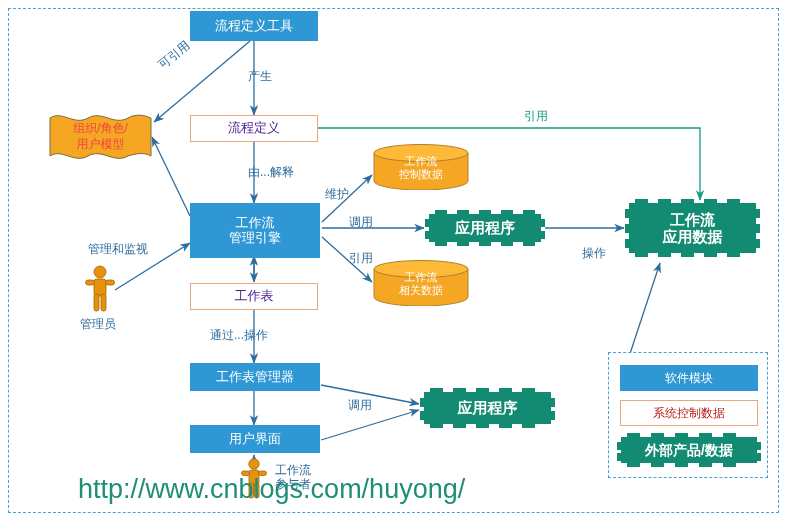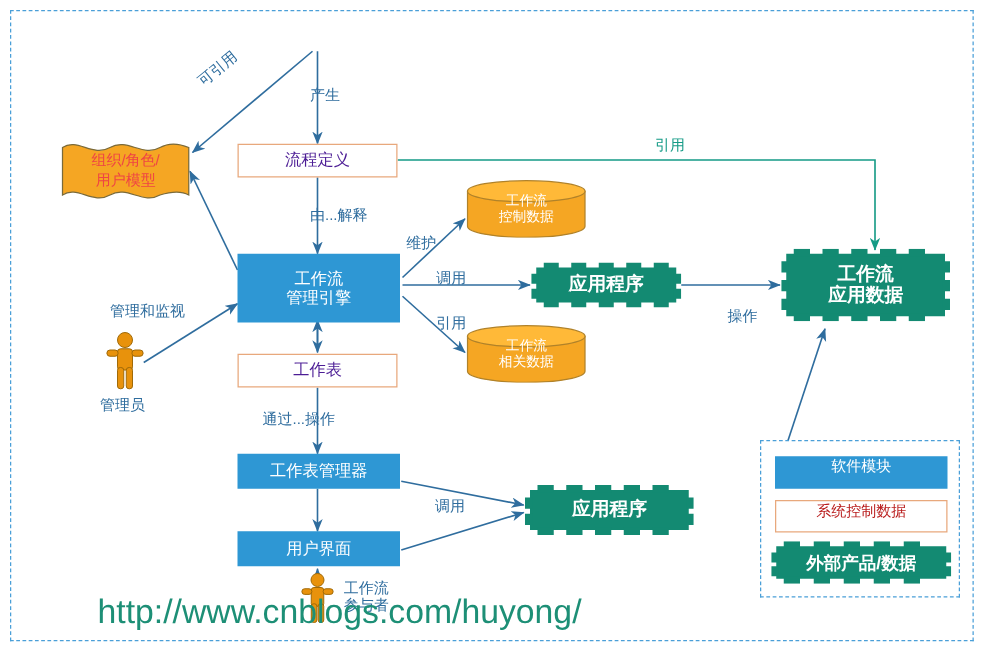--- a/index.html
+++ b/index.html
@@ -15,21 +15,21 @@
   .teal-box{color:#ffffff;font-weight:bold;font-size:15px;}
   .cyl-label{position:absolute;color:#ffffff;font-size:11px;text-align:center;
     width:100%;line-height:1.2;}
   .edge-label{position:absolute;color:#2f6d9e;font-size:12px;white-space:nowrap;}
   .edge-label.teal{color:#159b86;}
   .fig-label{position:absolute;color:#2f6d9e;font-size:12px;white-space:nowrap;
     line-height:1.15;}
   #legend{position:absolute;left:608px;top:352px;width:160px;height:126px;
     border:1px dashed #4a9fd8;box-sizing:border-box;background:#ffffff;}
   .legend-item{position:absolute;left:11px;width:138px;box-sizing:border-box;
-    display:flex;justify-content:center;}
+    display:flex;align-items:center;justify-content:center;}
   #watermark{position:absolute;left:78px;top:474px;color:#1d8f76;font-size:27px;
     letter-spacing:0px;white-space:nowrap;}
   .rot{transform-origin:left top;}
 </style>
 </head>
 <body>
 
 <div id="stage">
 
   <div id="canvas-border"></div>
@@ -79,20 +79,23 @@
       <path d="M612,408 L660,263"></path>
 
       <path d="M254,465 L254,455"></path>
     </g>
 
     <g stroke="#159b86" stroke-width="1.3" fill="none">
       <path d="M318,128 L700,128 L700,200" marker-end="url(#ah-t)"></path>
     </g>
   </svg>
 
+  <div class="node blue-box" style="left:190px;top:11px;width:128px;height:30px;">
+    <span>流程定义工具</span>
+  </div>
 
   <div style="position:absolute;left:48px;top:112px;width:105px;height:50px;">
     <svg width="105" height="50" viewBox="0 0 105 50" style="position:absolute;left:0;top:0;">
       <path d="M2,6 C14,-2 26,14 40,6 C54,-2 66,14 80,6 C88,1.5 96,3 103,6
                L103,44 C96,40 88,41.5 80,44 C66,52 54,36 40,44 C26,52 14,36 2,44 Z" fill="#f5a623" stroke="#7a6a3a" stroke-width="1"></path>
     </svg>
     <div style="position:absolute;left:0;top:9px;width:105px;color:#ef4444;font-size:12px;
                 text-align:center;line-height:1.3;">
       <div>组织/角色/</div>
       <div>用户模型</div>

